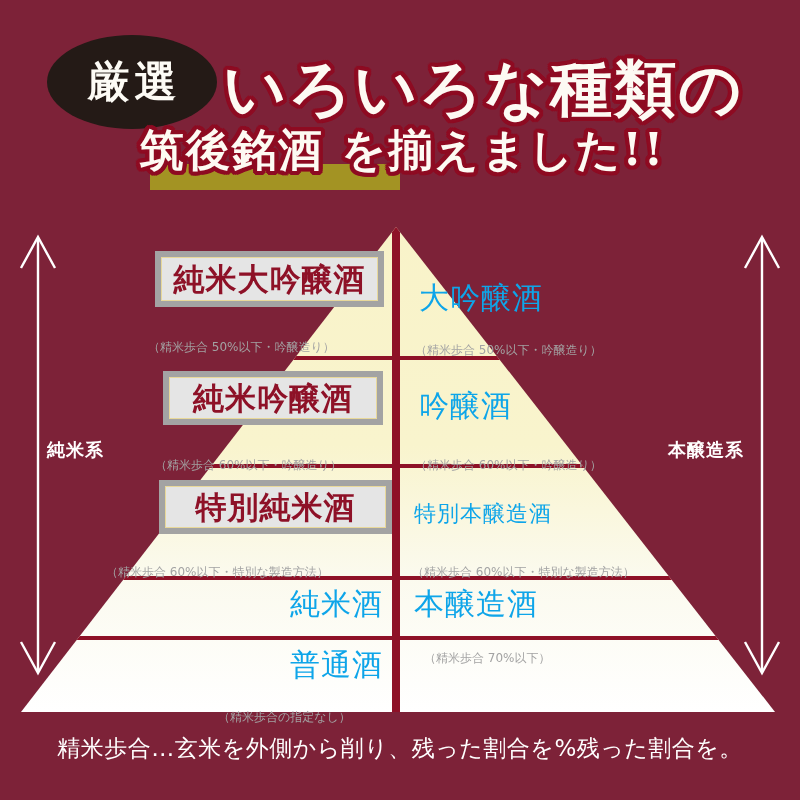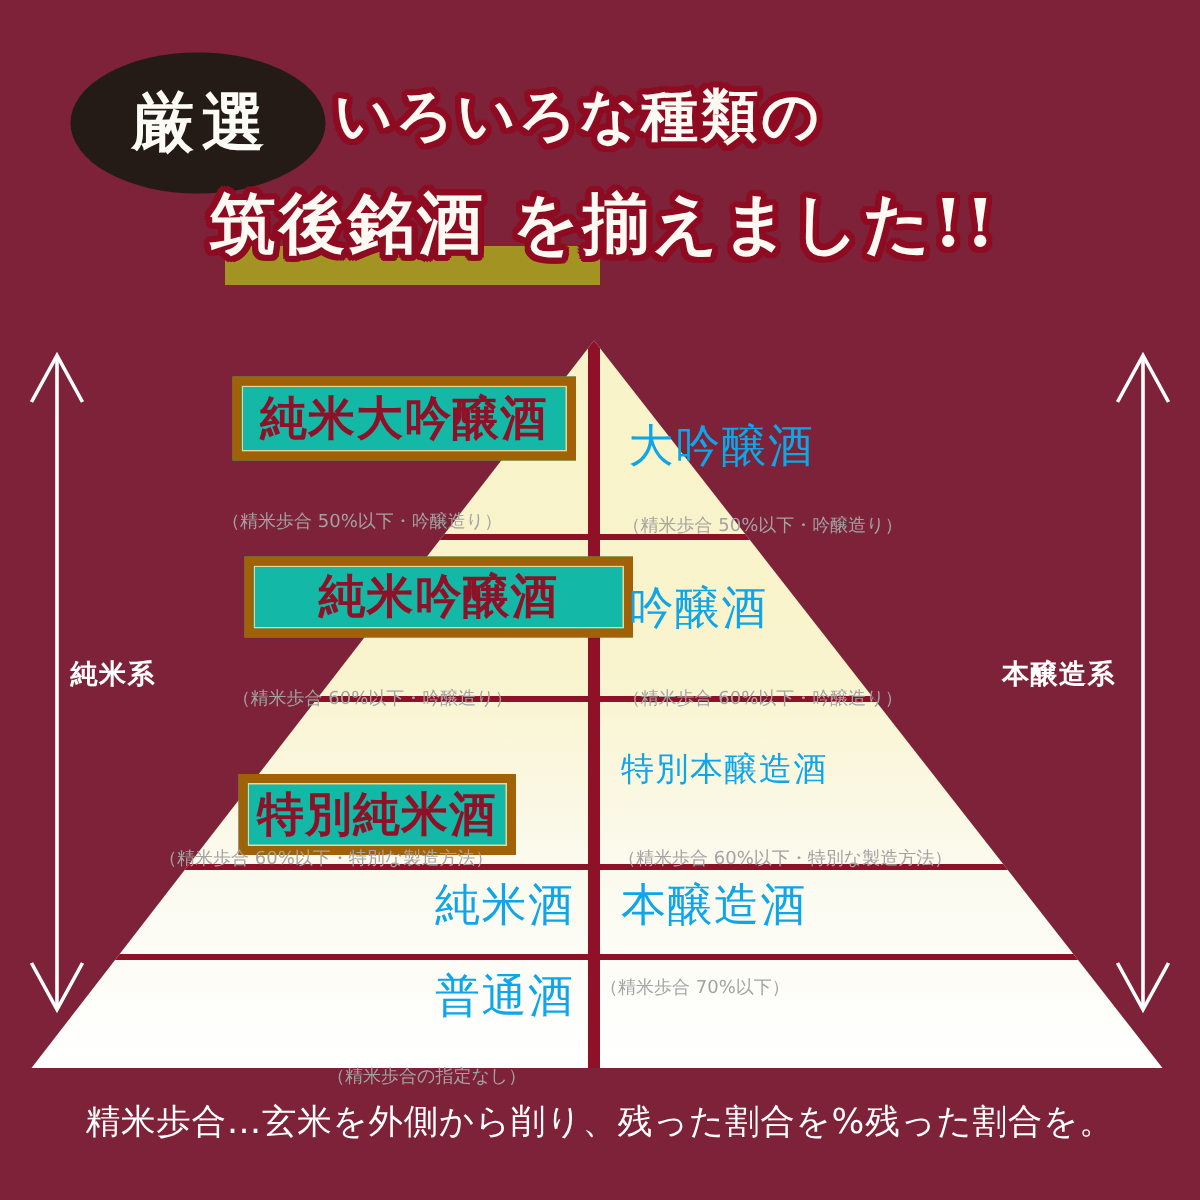--- a/index.html
+++ b/index.html
@@ -63,21 +63,21 @@
     text-shadow:
       -3px 0 0 #8e0b22, 3px 0 0 #8e0b22, 0 -3px 0 #8e0b22, 0 3px 0 #8e0b22,
       -3px -3px 0 #8e0b22, 3px -3px 0 #8e0b22, -3px 3px 0 #8e0b22, 3px 3px 0 #8e0b22,
       -4px 0 0 #8e0b22, 4px 0 0 #8e0b22, 0 -4px 0 #8e0b22, 0 4px 0 #8e0b22,
       -2px 4px 0 #8e0b22, 2px 4px 0 #8e0b22, -4px 2px 0 #8e0b22, 4px 2px 0 #8e0b22,
       -4px -2px 0 #8e0b22, 4px -2px 0 #8e0b22, -2px -4px 0 #8e0b22, 2px -4px 0 #8e0b22;
   }
   #title-line-1 {
     left: 223px;
     top: 58px;
-    font-size: 38px;
+    font-size: 62px;
   }
   #title-line-2-wrap {
     position: absolute;
     left: 140px;
     top: 128px;
     height: 62px;
   }
   #title-highlight {
     position: absolute;
     left: 10px;
@@ -108,22 +108,22 @@
     position: absolute;
     left: 0;
     top: 0;
     width: 800px;
     height: 800px;
   }
 
   
   .boxed-label {
     position: absolute;
-    background: #14b8a6;
-    border: 6px solid #a16207;
+    background: #e5e5e5;
+    border: 6px solid #a3a3a3;
     box-shadow: 0 0 0 1px #e8d89a inset;
     box-sizing: border-box;
     display: flex;
     align-items: center;
     justify-content: center;
   }
   .boxed-label .bl-text {
     font-family: "DejaVu Serif", "Liberation Serif", serif;
     font-weight: bold;
     color: #8e1127;
@@ -239,40 +239,40 @@
     <div class="side-label" style="left:668px; top:441px;">本醸造系</div>
 
     <div class="boxed-label" style="left:155px; top:251px; width:229px; height:56px;">
       <span class="bl-text" style="font-size:31px; letter-spacing:1px;">純米大吟醸酒</span>
     </div>
     <div class="cap" style="left:148px; top:315px;">（精米歩合 50%以下・吟醸造り）</div>
 
     <div class="plain-title" style="left:419px; top:283px; font-size:30px; letter-spacing:1px;">大吟醸酒</div>
     <div class="cap" style="left:415px; top:318px;">（精米歩合 50%以下・吟醸造り）</div>
 
-    <div class="boxed-label" style="left:163px; top:371px; width:259px; height:54px;">
+    <div class="boxed-label" style="left:163px; top:371px; width:220px; height:54px;">
       <span class="bl-text" style="font-size:31px; letter-spacing:1px;">純米吟醸酒</span>
     </div>
     <div class="cap" style="left:155px; top:433px;">（精米歩合 60%以下・吟醸造り）</div>
 
     <div class="plain-title" style="left:419px; top:391px; font-size:30px; letter-spacing:1px;">吟醸酒</div>
     <div class="cap" style="left:415px; top:433px;">（精米歩合 60%以下・吟醸造り）</div>
 
-    <div class="boxed-label" style="left:159px; top:480px; width:185px; height:54px;margin-top:36px;">
+    <div class="boxed-label" style="left:159px; top:480px; width:233px; height:54px;">
       <span class="bl-text" style="font-size:31px; letter-spacing:1px;">特別純米酒</span>
     </div>
     <div class="cap" style="left:106px; top:540px;">（精米歩合 60%以下・特別な製造方法）</div>
 
     <div class="plain-title" style="left:414px; top:503px; font-size:22px; letter-spacing:1px;">特別本醸造酒</div>
     <div class="cap" style="left:412px; top:540px;">（精米歩合 60%以下・特別な製造方法）</div>
 
     <div class="plain-title" style="left:290px; top:589px; font-size:30px; letter-spacing:1px;">純米酒</div>
 
     <div class="plain-title" style="left:414px; top:589px; font-size:30px; letter-spacing:1px;">本醸造酒</div>
-    <div class="cap" style="left:400px; top:626px;">（精米歩合 70%以下）</div>
+    <div class="cap" style="left:424px; top:626px;">（精米歩合 70%以下）</div>
 
     <div class="plain-title" style="left:290px; top:650px; font-size:30px; letter-spacing:1px;">普通酒</div>
     <div class="cap" style="left:218px; top:685px;">（精米歩合の指定なし）</div>
   </div>
 
   <div id="footer-note">精米歩合…玄米を外側から削り、残った割合を%残った割合を。</div>
 
 </div>
 
 </body></html>

